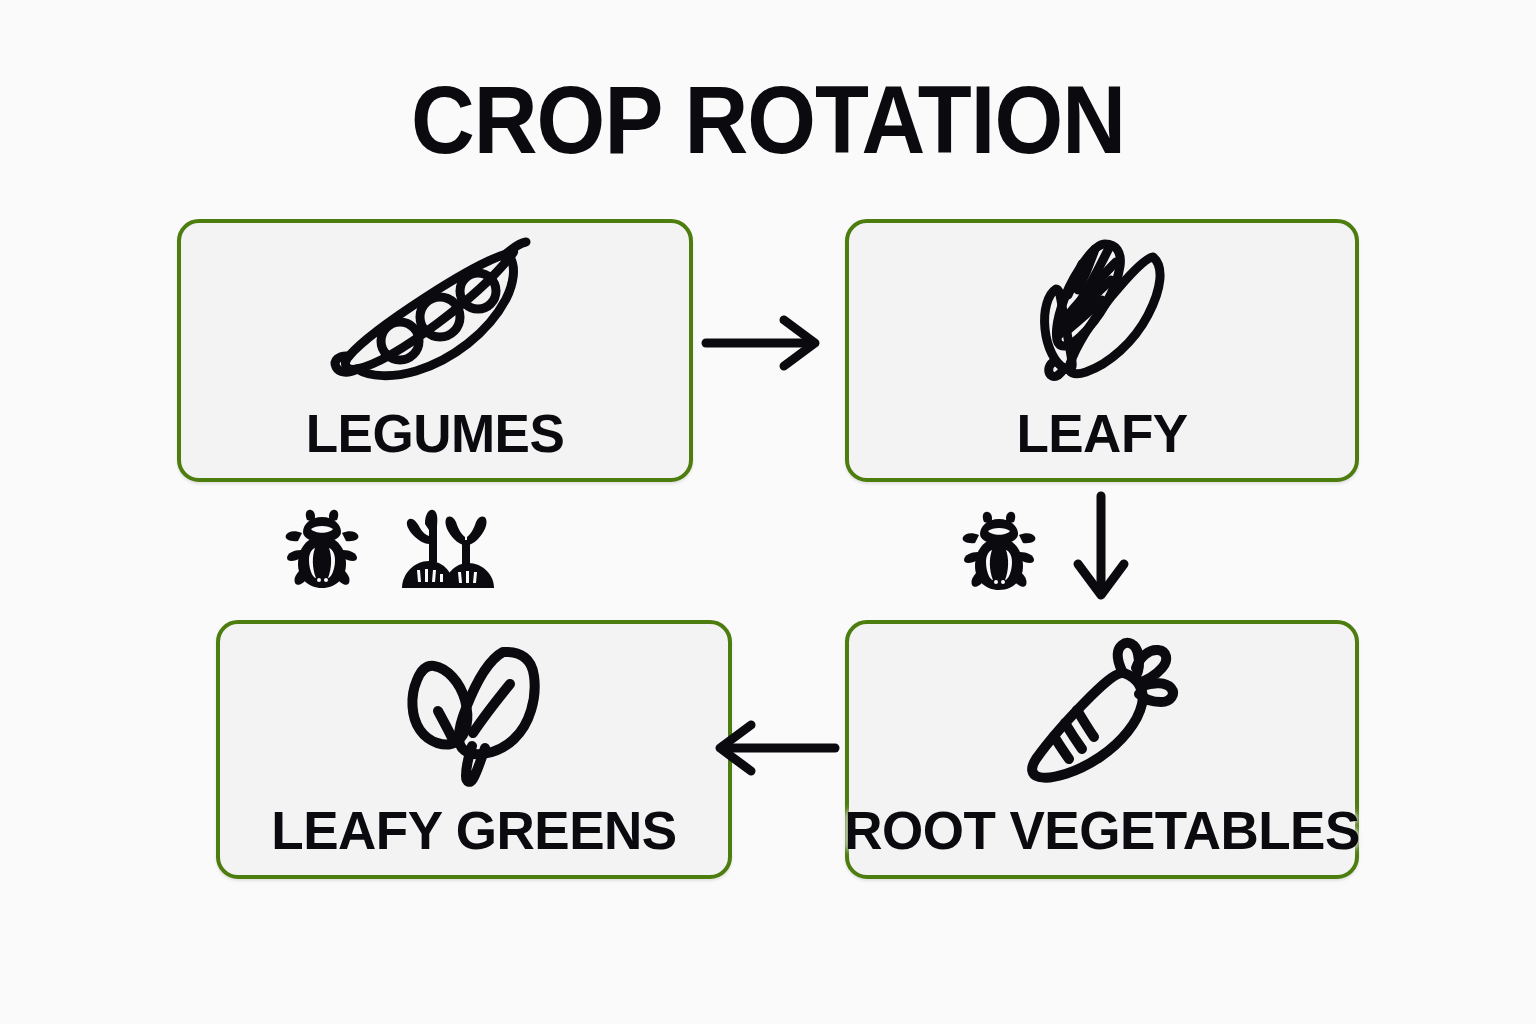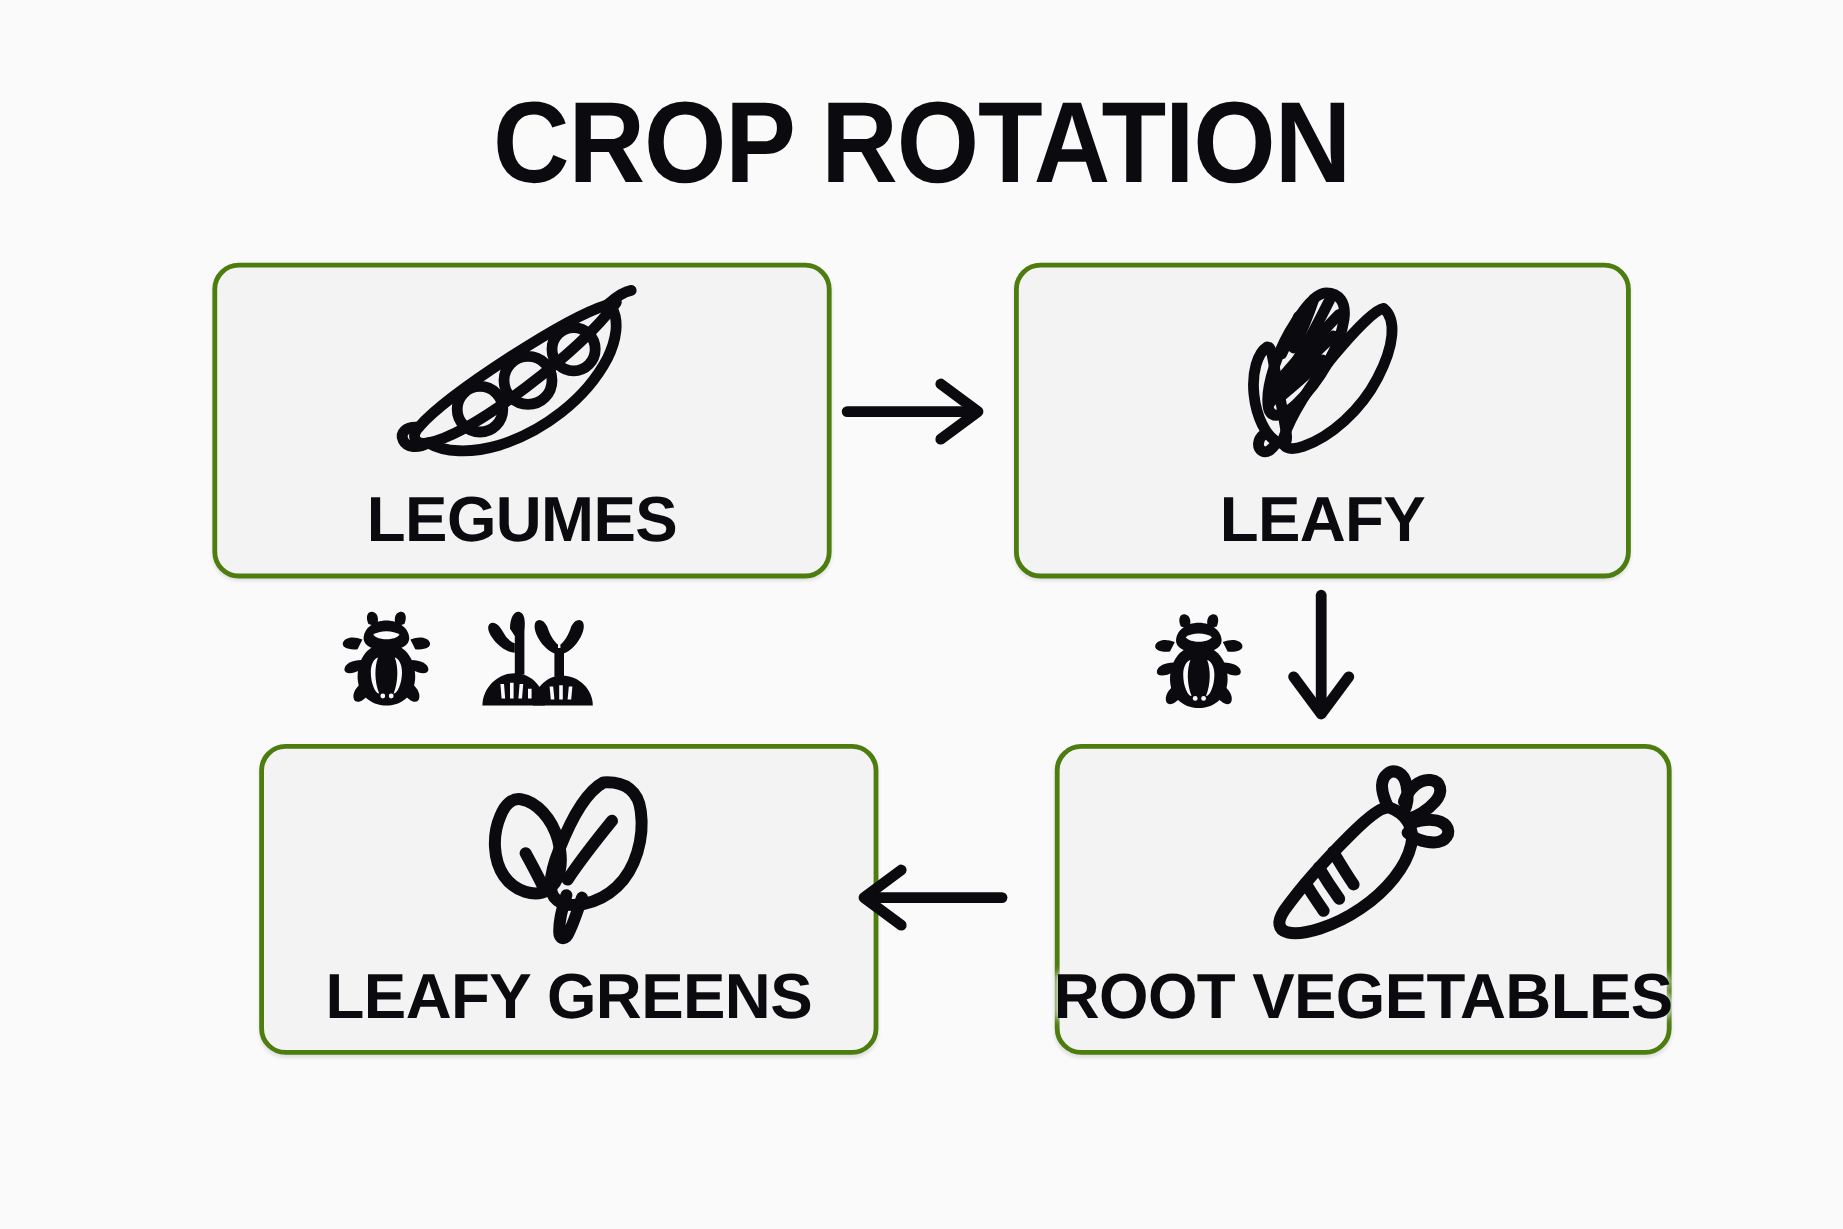--- a/index.html
+++ b/index.html
@@ -80,21 +80,21 @@
     color: #0b0b0f;
     white-space: nowrap;
     text-shadow: 0 0 5px #f3f3f3, 0 0 9px #f3f3f3;
     user-select: none;
   }
 
   
   #box-legumes      { left: 177px; top: 219px; width: 516px; height: 263px; }
   #box-corn         { left: 845px; top: 219px; width: 514px; height: 263px; }
   #box-leafy        { left: 177px; top: 620px; width: 516px; height: 259px; margin-left: 39px; }
-  #box-root         { left: 879px; top: 620px; width: 514px; height: 259px; }
+  #box-root         { left: 845px; top: 620px; width: 514px; height: 259px; }
 
   
   .arrow {
     position: absolute;
   }
   .arrow svg { display: block; }
   #arrow-legumes-corn { left: 700px; top: 312px; }
   #arrow-corn-root    { left: 1070px; top: 490px; }
   #arrow-root-leafy   { left: 703px; top: 717px; }
 

